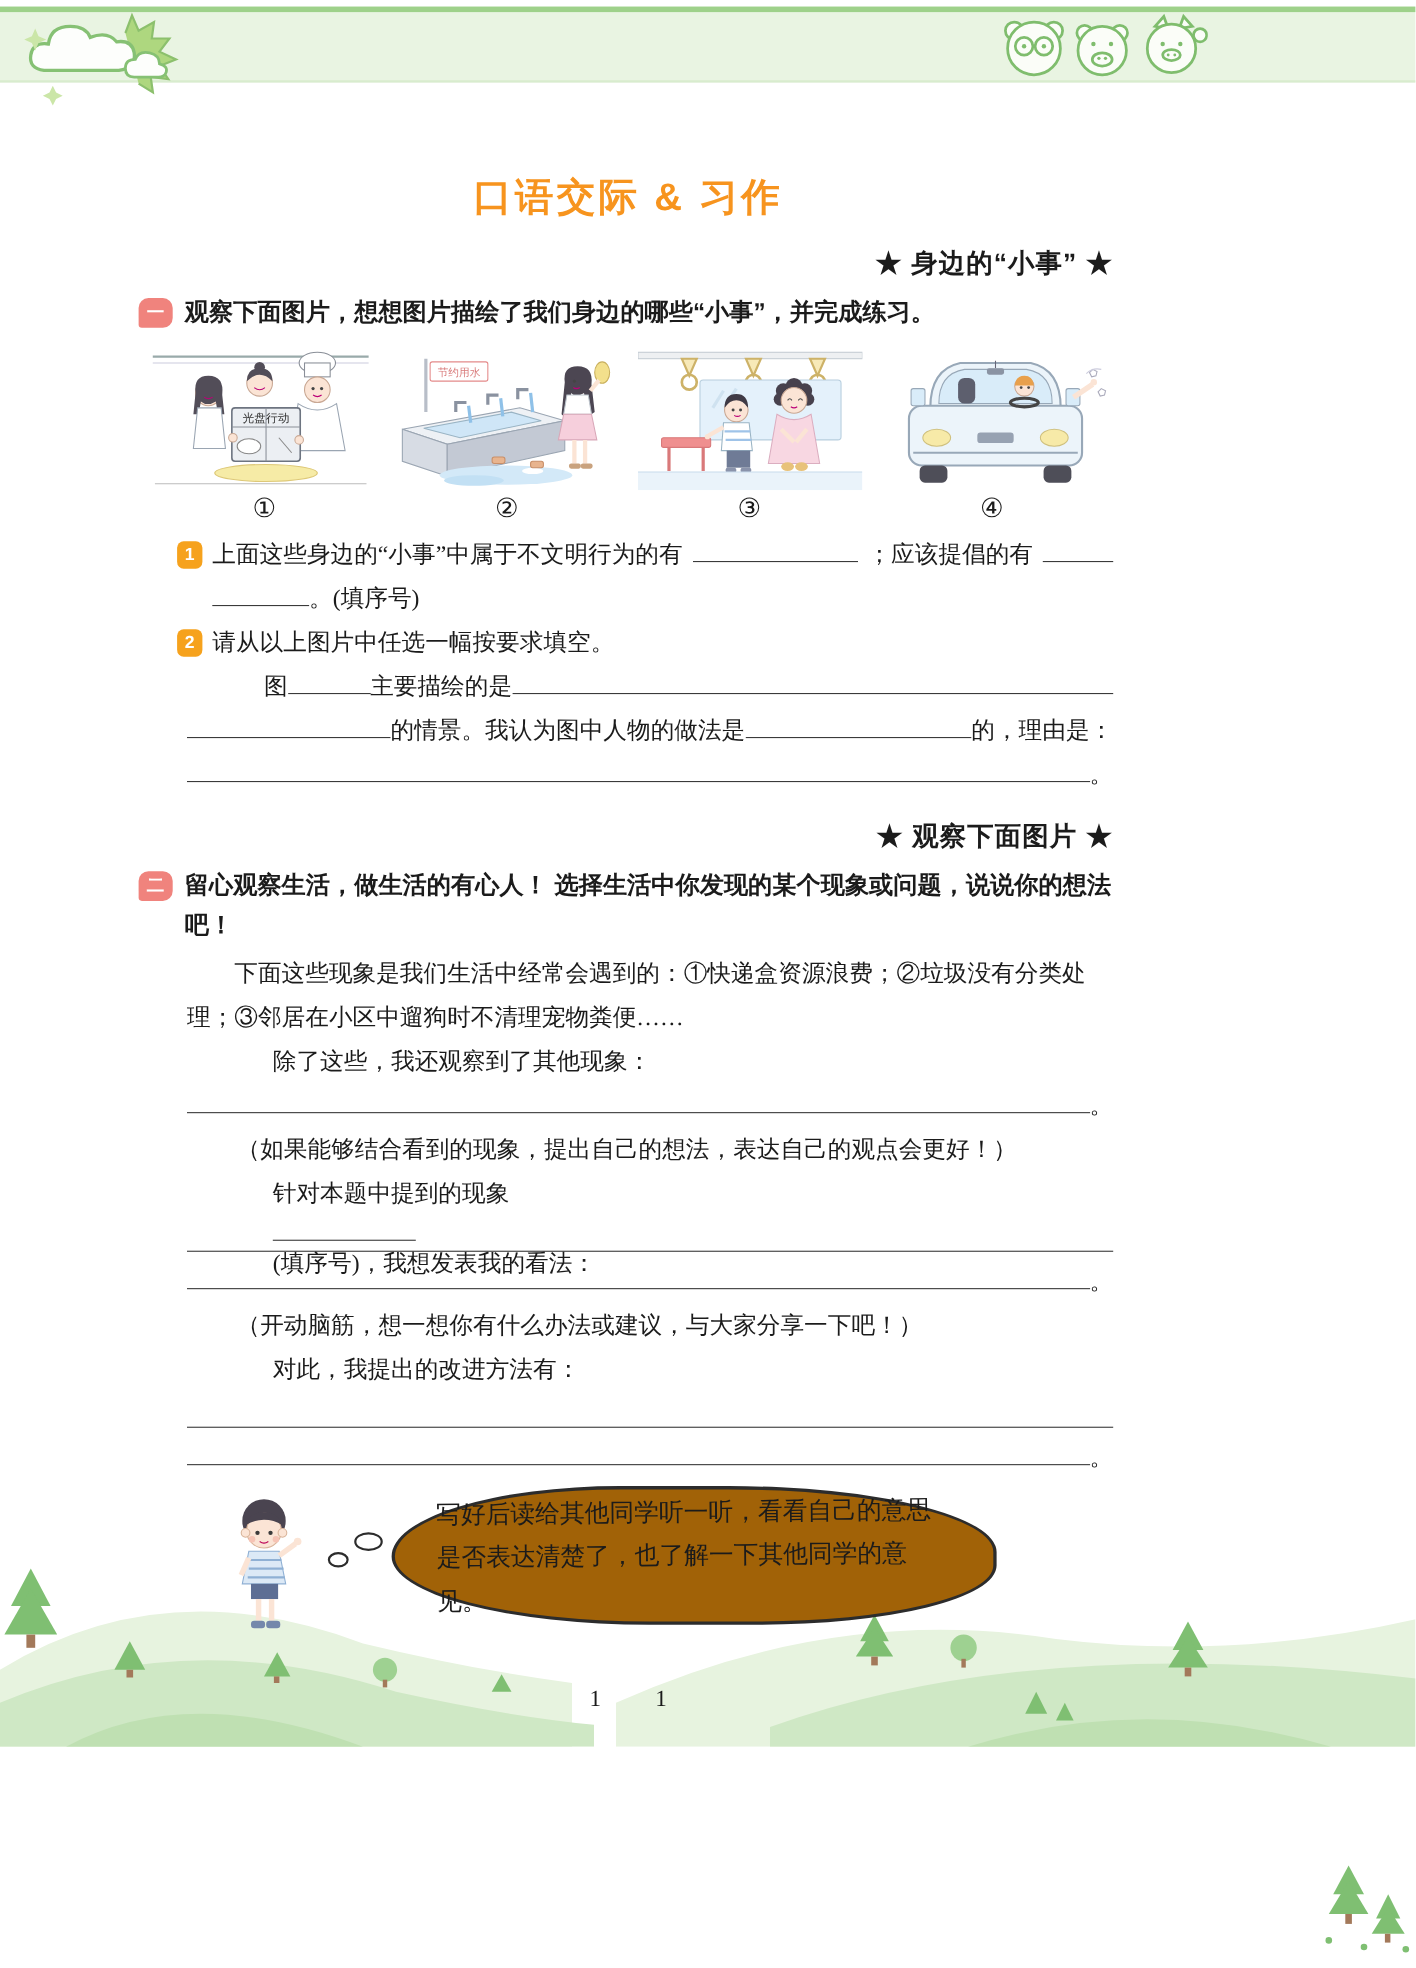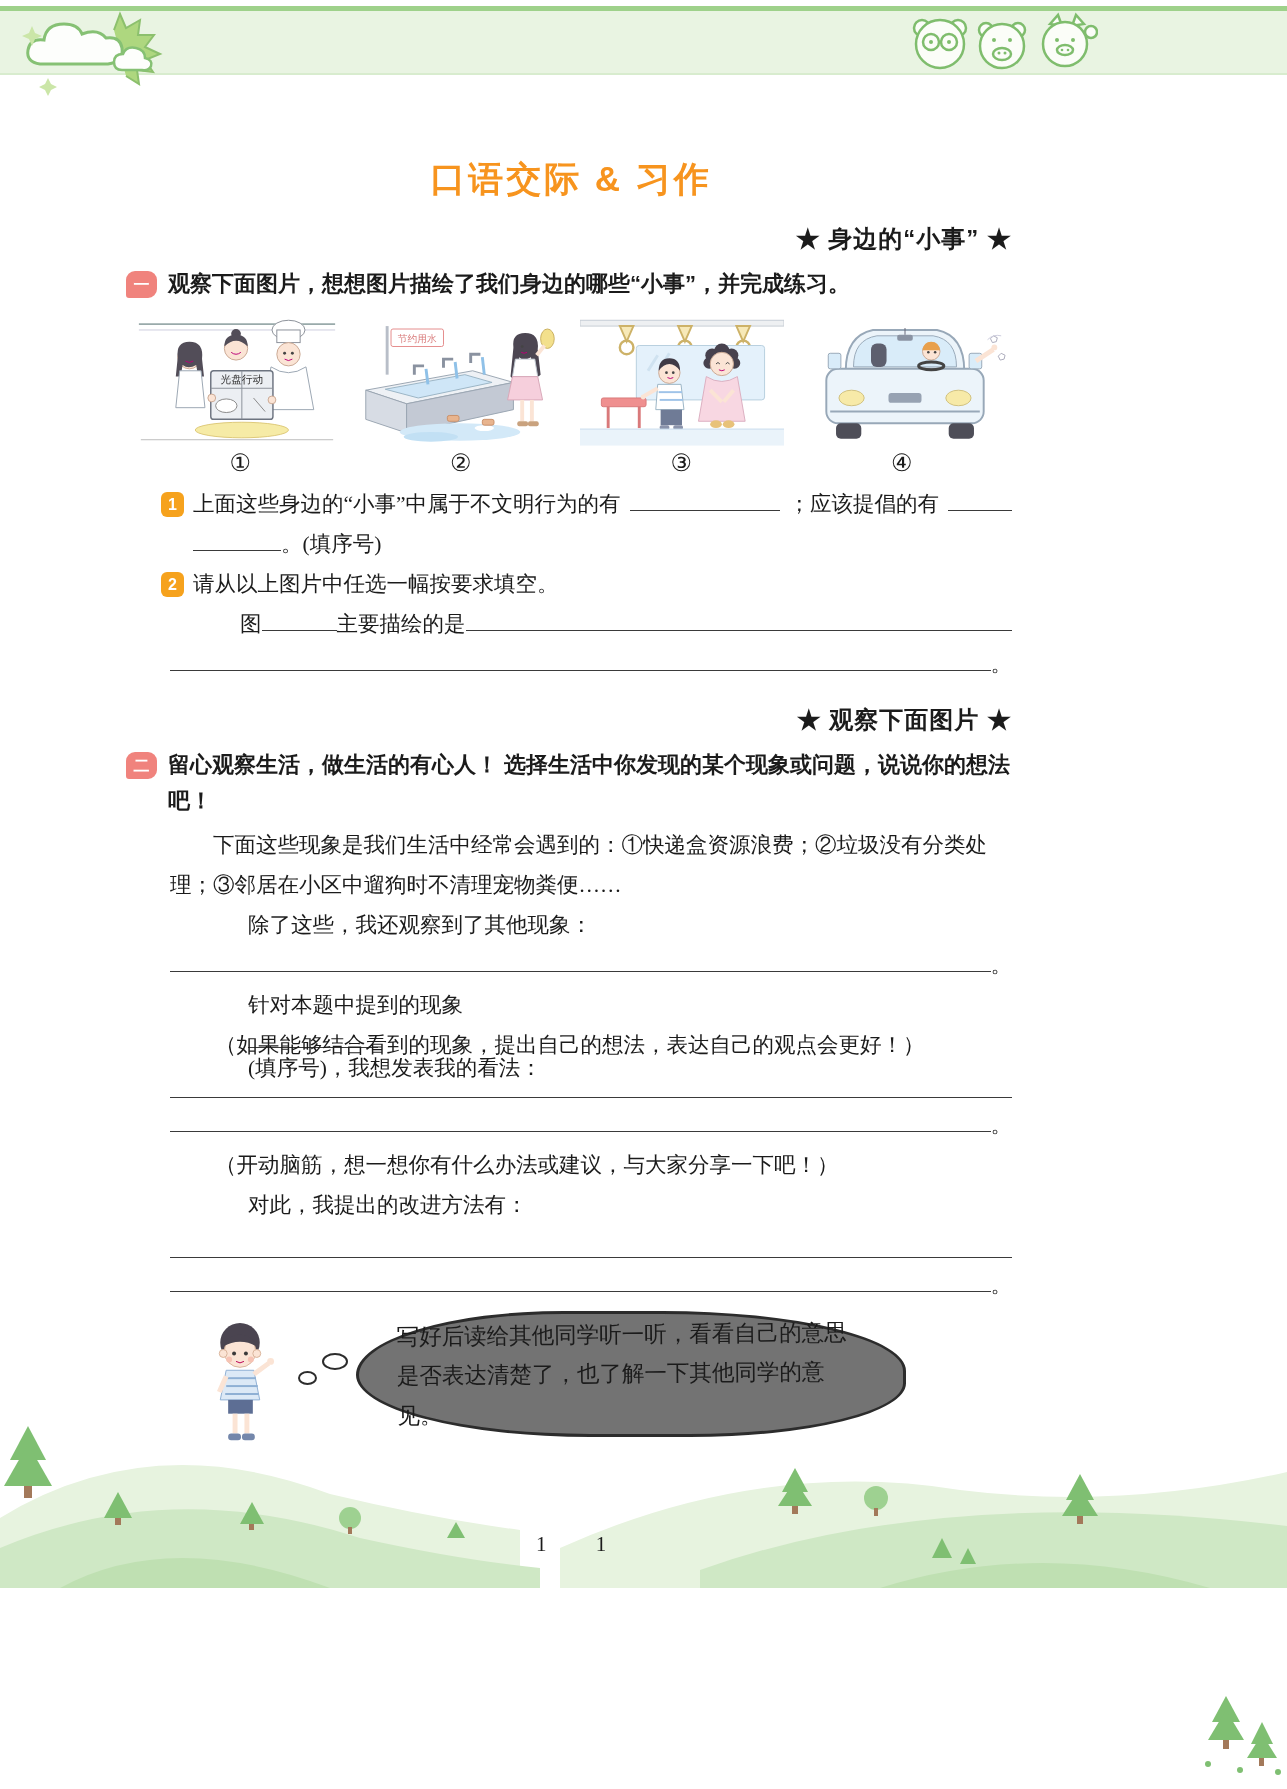--- a/index.html
+++ b/index.html
@@ -47,21 +47,21 @@
         line-height:25px;text-align:center;}
   .cont{margin-left:63px;}
   .ml40{margin-left:40px;}
   .indent{margin-left:118px;flex-direction:column;}
   .para{margin:6px 0 0 40px;width:842px;font-size:21.5px;line-height:40px;text-indent:2em;}
 
   .cartoon{position:relative;height:160px;margin-top:8px;}
   .boy{position:absolute;left:60px;top:4px;}
   .dot1{position:absolute;left:168px;top:58px;width:15px;height:10px;border:2px solid #2c2c2c;border-radius:50%;background:#fff;}
   .dot2{position:absolute;left:192px;top:40px;width:22px;height:13px;border:2px solid #2c2c2c;border-radius:50%;background:#fff;}
-  .bubble{position:absolute;left:226px;top:-2px;width:550px;height:126px;background:#737373;
+  .bubble{position:absolute;left:226px;top:-2px;width:550px;height:126px;background:#a16207;
         border:3px solid #2c2c2c;border-radius:46% 54% 48% 52% / 62% 58% 52% 60%;
         display:flex;align-items:center;justify-content:center;padding:0 38px;box-sizing:border-box;}
   .bubble p{margin:0;font-size:22.5px;line-height:1.75;transform:rotate(-0.6deg);}
 
   .pagenums{position:absolute;top:1532px;left:130px;width:882px;text-align:center;font-size:21px;}
   .pagenums span{margin:0 22px;}
 </style>
 </head>
 <body>
 
@@ -339,51 +339,57 @@
       <span class="badge-num">2</span>
       <span>请从以上图片中任选一幅按要求填空。</span>
     </div>
     <div class="line" style="margin-left:110px">
       <span>图</span>
       <span class="bl" style="width:75px"></span>
       <span>主要描绘的是</span>
       <span class="bl fill"></span>
     </div>
     <div class="line ml40">
+      <span class="bl" style="width:185px"></span>
+      <span>的情景。我认为图中人物的做法是</span>
+      <span class="bl fill"></span>
+      <span>的，理由是：</span>
+    </div>
+    <div class="line ml40">
       <span class="bl fill"></span>
       <span>。</span>
     </div>
 
     <h2 class="sec-h">★ 观察下面图片 ★</h2>
 
     <div class="item">
       <span class="badge-cn">二</span>
       <div class="item-text">留心观察生活，做生活的有心人！ 选择生活中你发现的某个现象或问题，说说你的想法吧！</div>
     </div>
 
     <p class="para">下面这些现象是我们生活中经常会遇到的：①快递盒资源浪费；②垃圾没有分类处理；③邻居在小区中遛狗时不清理宠物粪便……</p>
 
     <div class="line indent">
       <span>除了这些，我还观察到了其他现象：</span>
       <span class="bl fill"></span>
     </div>
     <div class="line ml40">
       <span class="bl fill"></span>
       <span>。</span>
+    </div>
+
+    <div class="line hint" style="margin-left:85px">
+      <span>（如果能够结合看到的现象，提出自己的想法，表达自己的观点会更好！）</span>
     </div>
 
     <div class="line indent">
       <span>针对本题中提到的现象</span>
       <span class="bl" style="width:130px"></span>
       <span>(填序号)，我想发表我的看法：</span>
       <span class="bl fill"></span>
-    </div>
-
-    <div class="line hint" style="margin-left:85px">
-      <span>（如果能够结合看到的现象，提出自己的想法，表达自己的观点会更好！）</span>
     </div>
     <div class="line ml40 bo">
       <span class="bl fill"></span>
     </div>
     <div class="line ml40">
       <span class="bl fill"></span>
       <span>。</span>
     </div>
 
     <div class="line hint" style="margin-left:85px">

